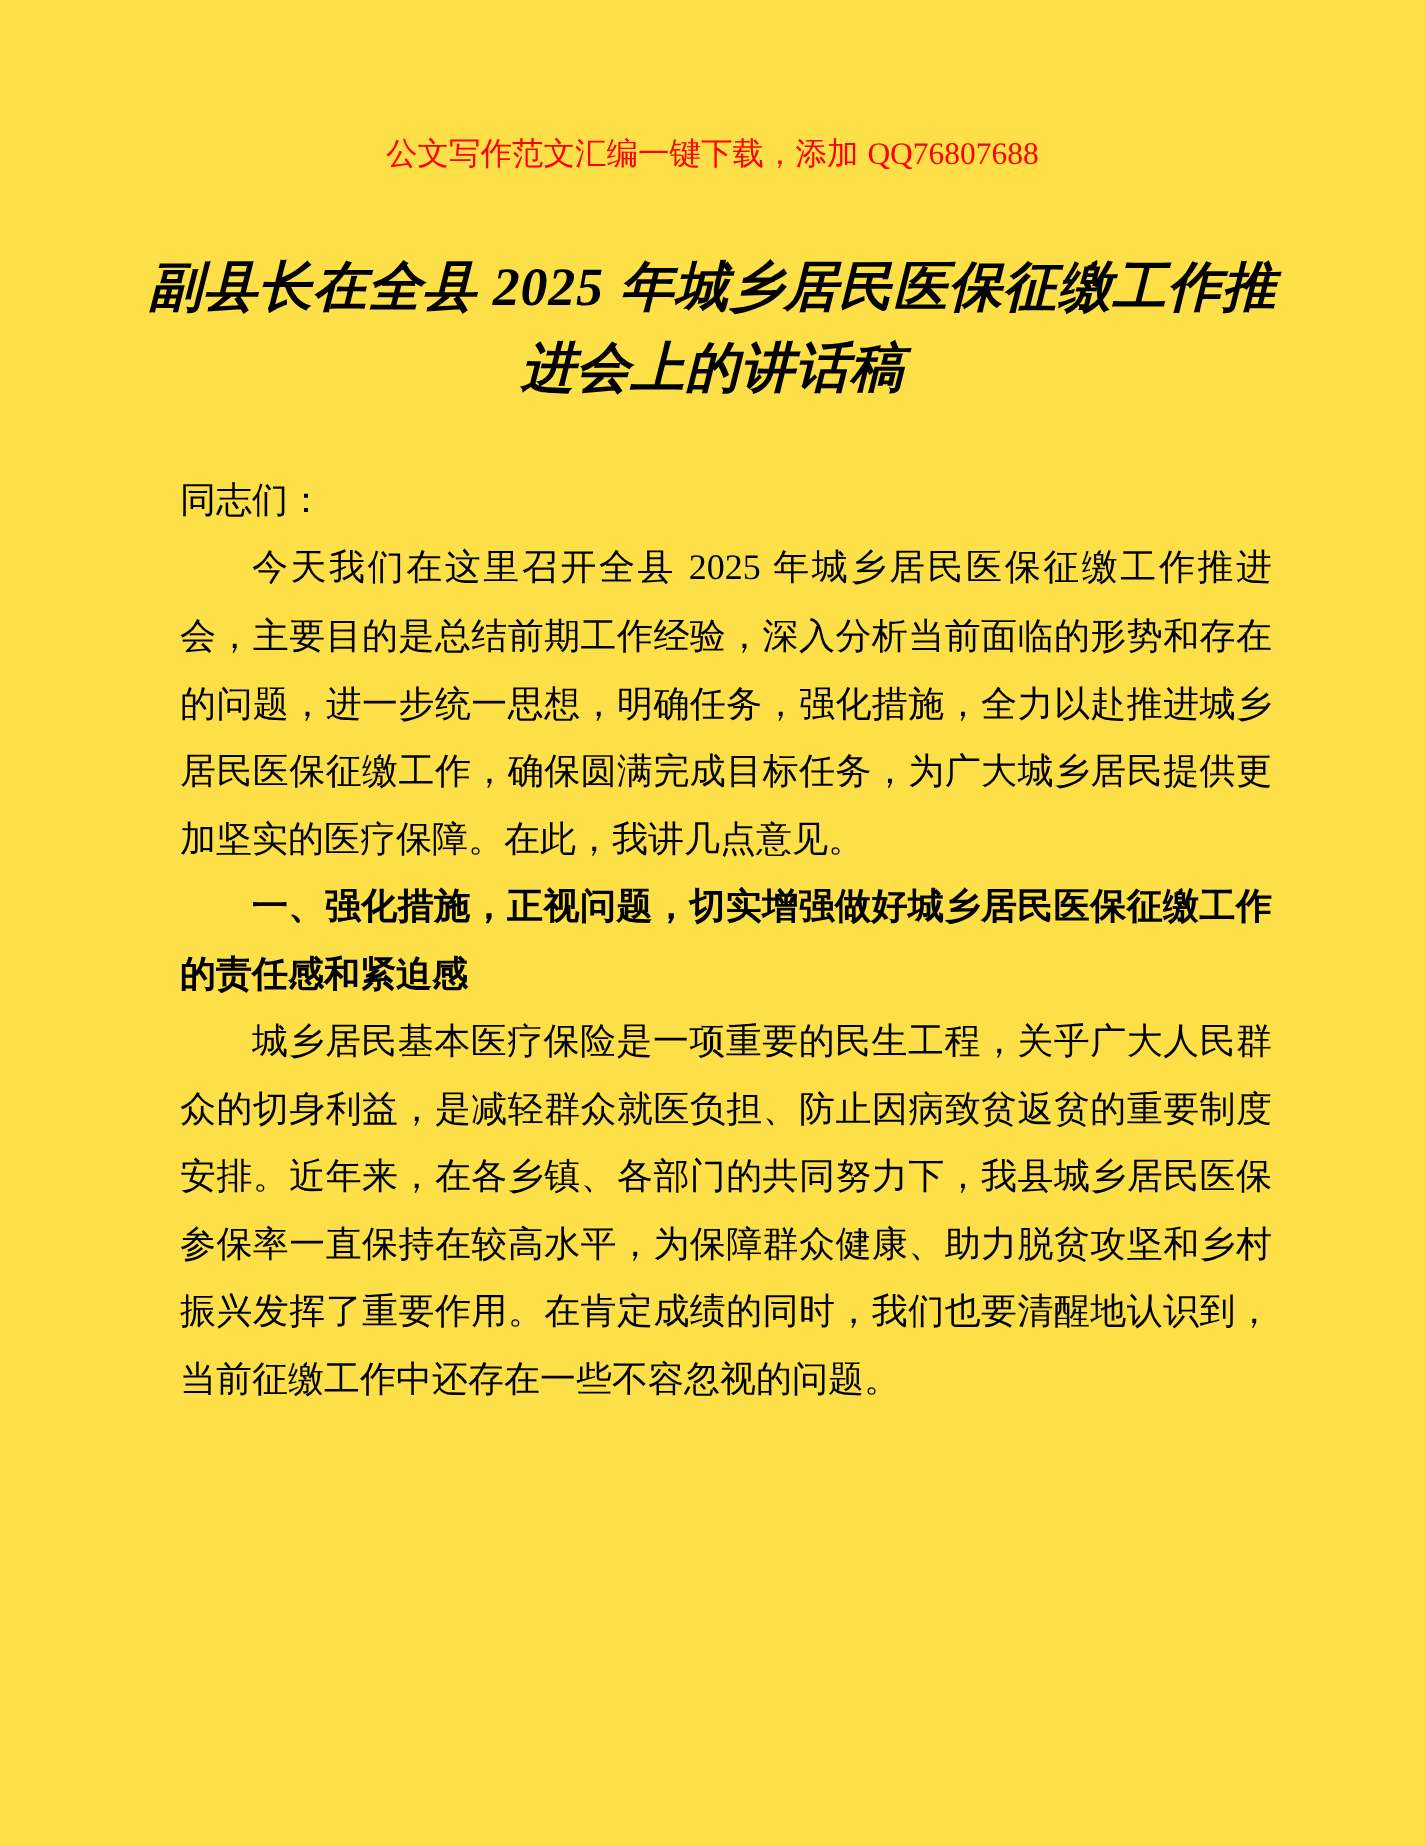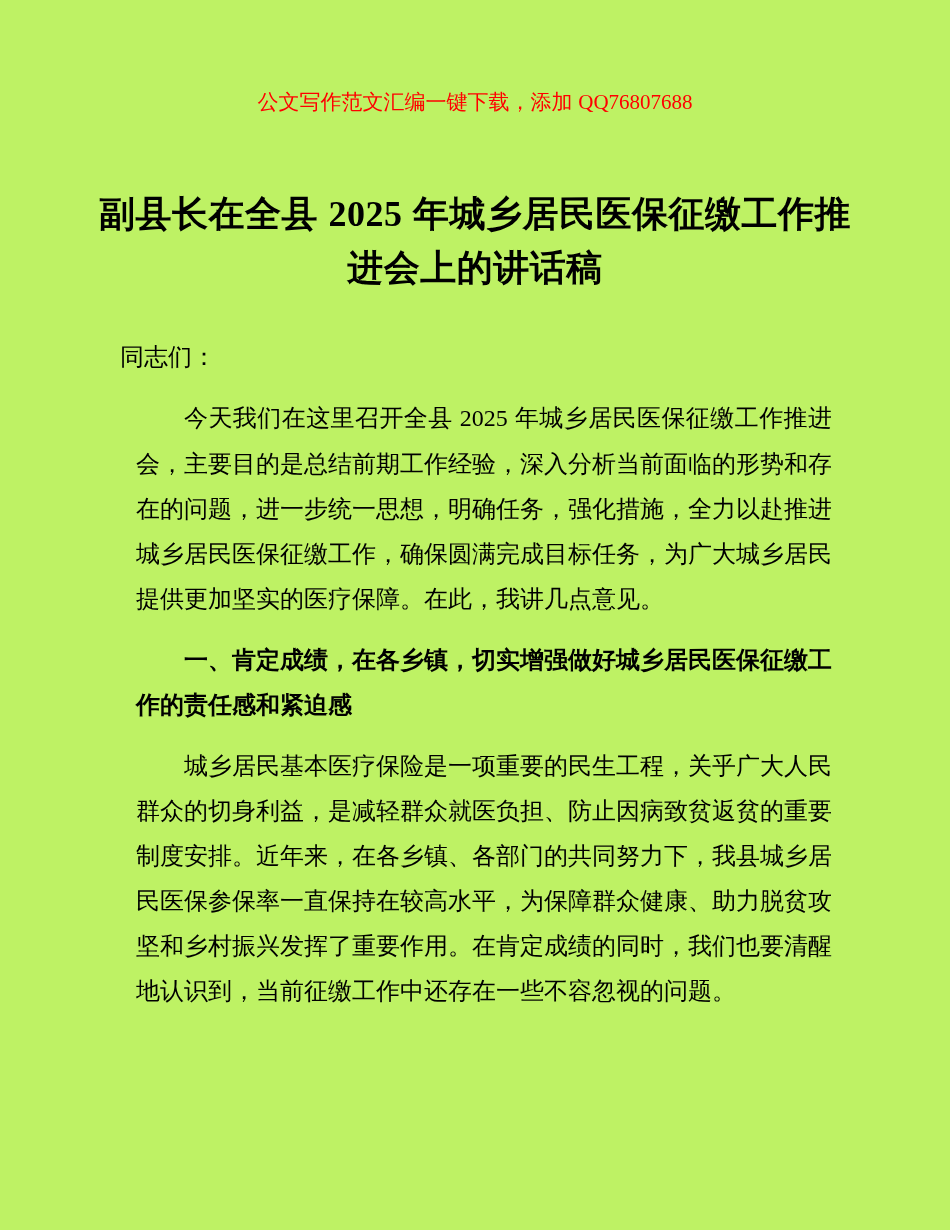--- a/index.html
+++ b/index.html
@@ -14,51 +14,52 @@
   }
   .notice {
     padding-top: 89px;
     text-align: center;
     font-size: 21px;
     line-height: 26px;
     font-weight: normal;
   }
   .doc-title {
     width: 770px;
-    margin: 72px auto 0 auto;
+    margin: 48px auto 0 auto;
     text-align: center;
     font-size: 36px;
     line-height: 53px;
     font-weight: bold;
     letter-spacing: 0.5px;
+    font-style: italic;
   }
   .body-block {
     margin-left: 120px;
     width: 728px;
     margin-top: 40px;
     font-size: 24px;
     line-height: 45px;
     text-align: justify;
   }
-  .para { margin: 16px; text-indent: 2em; }
+  .para { margin: 0; text-indent: 2em; }
   .salutation { margin: 0; text-indent: 0; }
   .seg-bold { font-weight: bold; }
   .num { font-family: "Liberation Serif", serif; }
 </style>
 </head>
 <body>
 
-<div class="page" style="color: rgb(0, 0, 0); background: #bef264;">
+<div class="page" style="color: rgb(0, 0, 0); background: #fde047;">
 
   <div class="notice" style="color: rgb(255, 0, 0);">公文写作范文汇编一键下载，添加 <span class="num">QQ76807688</span></div>
 
   <h1 class="doc-title">副县长在全县 <span class="num">2025</span> 年城乡居民医保征缴工作推进会上的讲话稿</h1>
 
   <div class="body-block">
     <p class="salutation">同志们：</p>
     <div>
         <p class="para"><span>今天我们在这里召开全县 <span class="num">2025</span> 年城乡居民医保征缴工作推进会，主要目的是总结前期工作经验，深入分析当前面临的形势和存在的问题，进一步统一思想，明确任务，强化措施，全力以赴推进城乡居民医保征缴工作，确保圆满完成目标任务，为广大城乡居民提供更加坚实的医疗保障。在此，我讲几点意见。</span></p>
-        <p class="para"><span class="seg-bold">一、肯定成绩，在各乡镇，切实增强做好城乡居民医保征缴工作的责任感和紧迫感</span></p>
+        <p class="para"><span class="seg-bold">一、强化措施，正视问题，切实增强做好城乡居民医保征缴工作的责任感和紧迫感</span></p>
         <p class="para"><span>城乡居民基本医疗保险是一项重要的民生工程，关乎广大人民群众的切身利益，是减轻群众就医负担、防止因病致贫返贫的重要制度安排。近年来，在各乡镇、各部门的共同努力下，我县城乡居民医保参保率一直保持在较高水平，为保障群众健康、助力脱贫攻坚和乡村振兴发挥了重要作用。在肯定成绩的同时，我们也要清醒地认识到，当前征缴工作中还存在一些不容忽视的问题。</span></p>
       </div>
   </div>
 
 </div>
 
 </body></html>

